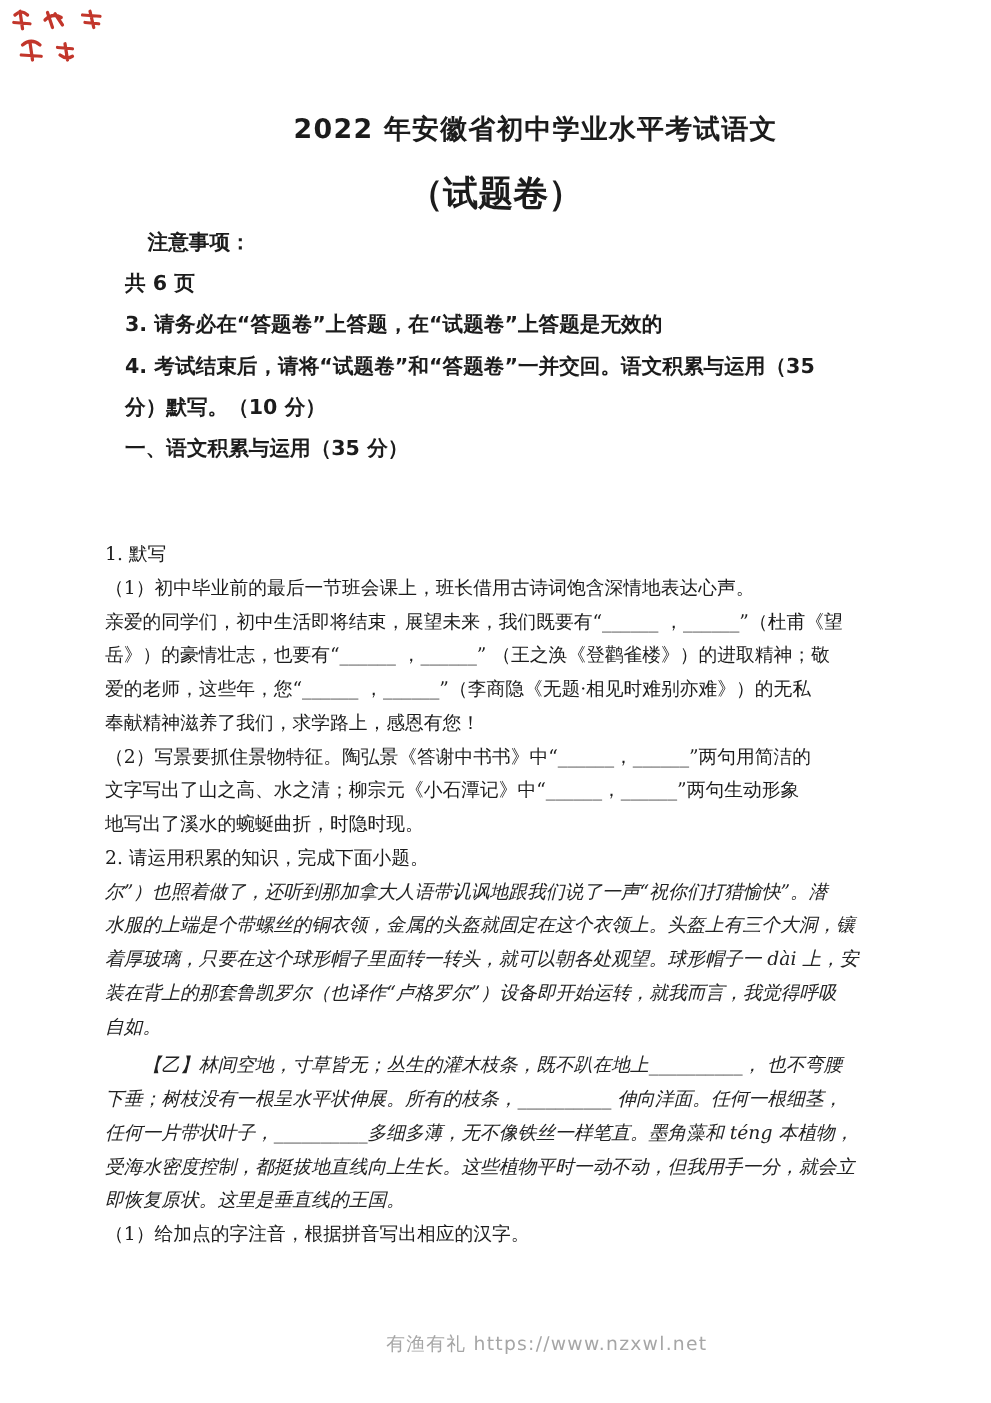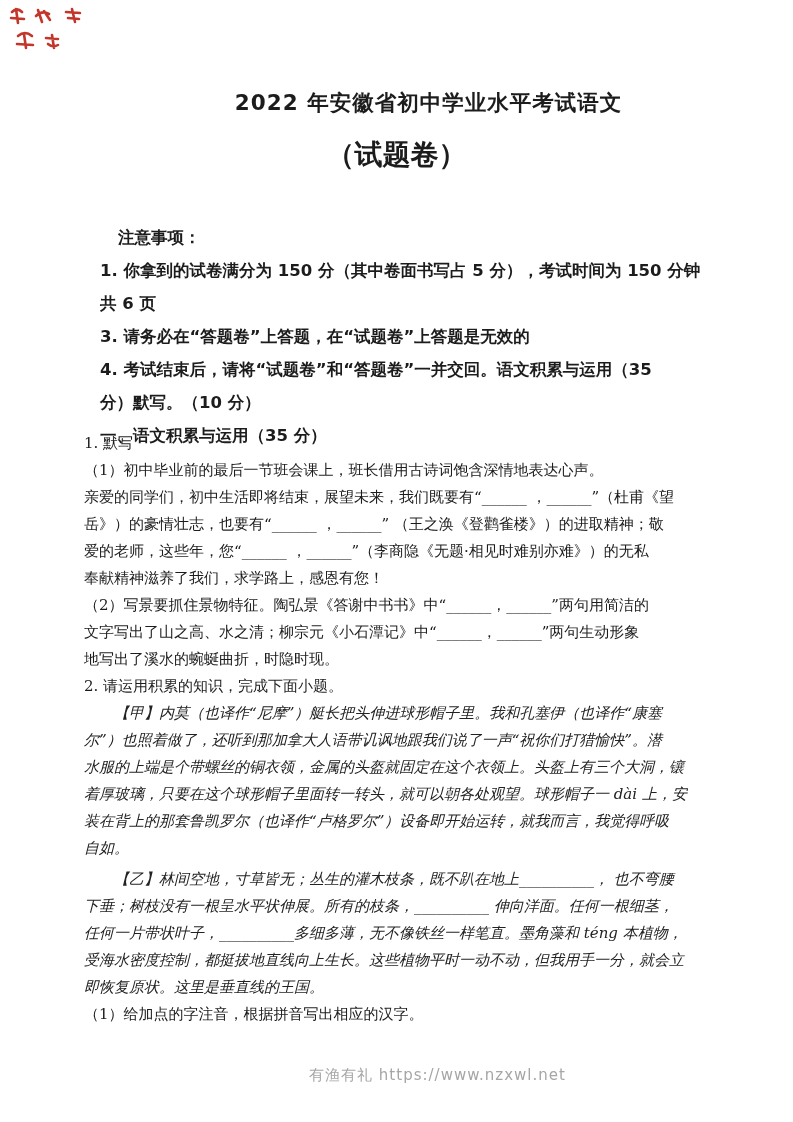--- a/index.html
+++ b/index.html
@@ -8,21 +8,21 @@
   .stamp{position:absolute;top:6px;left:8px;width:88px;height:52px;}
   .title{position:absolute;top:88px;left:0;width:793px;text-align:center;
          font-family:"DejaVu Sans","Liberation Sans",sans-serif;font-weight:bold;
          font-size:21.5px;letter-spacing:1px;padding-left:32px;}
   .subtitle{position:absolute;top:136px;left:0;width:793px;text-align:center;
             font-family:"DejaVu Sans","Liberation Sans",sans-serif;font-weight:bold;
             font-size:28px;}
   .notes{position:absolute;top:177px;left:100px;width:600px;line-height:33px;
          font-family:"DejaVu Sans","Liberation Sans",sans-serif;font-weight:bold;
          font-size:16.5px;white-space:nowrap;}
-  .notes .nhead{padding-left:18px;margin-top:44px;}
+  .notes .nhead{padding-left:18px;}
   .flow{position:absolute;top:430px;left:84px;width:600px;line-height:27px;
         font-size:15px;white-space:nowrap;}
   .kai{font-style:italic;color:#222;}
   .ind{text-indent:2em;}
   .gap4{margin-top:4px;}
   .footer{position:absolute;top:1066px;left:0;width:793px;text-align:center;
           font-family:"DejaVu Sans","Liberation Sans",sans-serif;
           font-size:15px;color:#a6a6a6;letter-spacing:1px;padding-left:41px;}
 </style>
 </head>
@@ -40,42 +40,40 @@
         <path d="M38 32 l12 1 M40 38 q5 4 10 1 M44 29 l2 13"></path>
       </g>
     </svg>
   </div>
 
   <div class="title">2022 年安徽省初中学业水平考试语文</div>
   <div class="subtitle">（试题卷）</div>
 
   <div class="notes">
     <div class="nhead">注意事项：</div>
-    <div>1. 你拿到的试卷满分为 150 分（其中卷面书写占 5 分），考试时间为 150 分钟</div>
     <div>共 6 页</div>
     <div>3. 请务必在“答题卷”上答题，在“试题卷”上答题是无效的</div>
     <div>4. 考试结束后，请将“试题卷”和“答题卷”一并交回。语文积累与运用（35</div>
     <div>分）默写。（10 分）</div>
     <div>一、语文积累与运用（35 分）</div>
   </div>
 
   <div class="flow">
     <div>1. 默写</div>
     <div>（1）初中毕业前的最后一节班会课上，班长借用古诗词饱含深情地表达心声。</div>
     <div>亲爱的同学们，初中生活即将结束，展望未来，我们既要有“______ ，______”（杜甫《望</div>
     <div>岳》）的豪情壮志，也要有“______ ，______” （王之涣《登鹳雀楼》）的进取精神；敬</div>
     <div>爱的老师，这些年，您“______ ，______”（李商隐《无题·相见时难别亦难》）的无私</div>
     <div>奉献精神滋养了我们，求学路上，感恩有您！</div>
     <div>（2）写景要抓住景物特征。陶弘景《答谢中书书》中“______，______”两句用简洁的</div>
     <div>文字写出了山之高、水之清；柳宗元《小石潭记》中“______，______”两句生动形象</div>
     <div>地写出了溪水的蜿蜒曲折，时隐时现。</div>
     <div>2. 请运用积累的知识，完成下面小题。</div>
 
     <div class="kai">
-      <div class="ind">【甲】内莫（也译作“尼摩”）艇长把头伸进球形帽子里。我和孔塞伊（也译作“康塞</div>
       <div>尔”）也照着做了，还听到那加拿大人语带讥讽地跟我们说了一声“祝你们打猎愉快”。潜</div>
       <div>水服的上端是个带螺丝的铜衣领，金属的头盔就固定在这个衣领上。头盔上有三个大洞，镶</div>
       <div>着厚玻璃，只要在这个球形帽子里面转一转头，就可以朝各处观望。球形帽子一 dài 上，安</div>
       <div>装在背上的那套鲁凯罗尔（也译作“卢格罗尔”）设备即开始运转，就我而言，我觉得呼吸</div>
       <div>自如。</div>
     </div>
 
     <div class="kai gap4">
       <div class="ind">【乙】林间空地，寸草皆无；丛生的灌木枝条，既不趴在地上__________，  也不弯腰</div>
       <div>下垂；树枝没有一根呈水平状伸展。所有的枝条，__________ 伸向洋面。任何一根细茎，</div>

